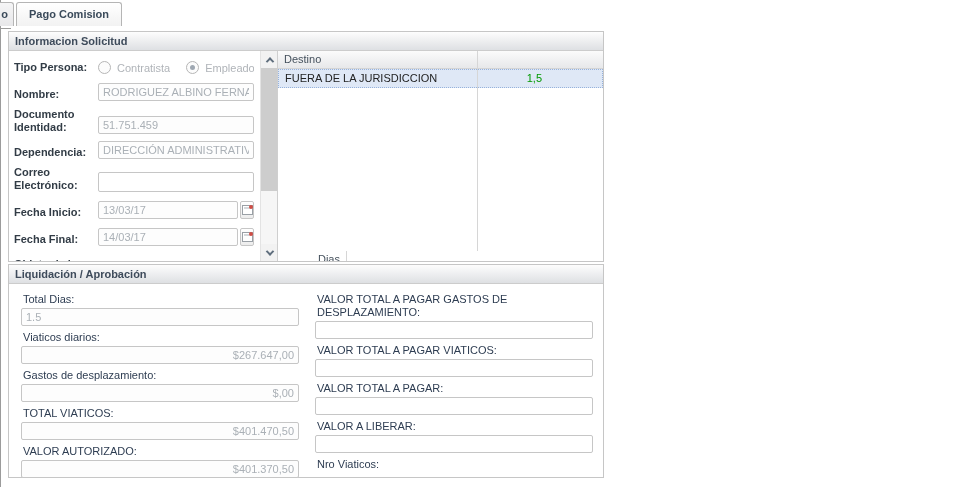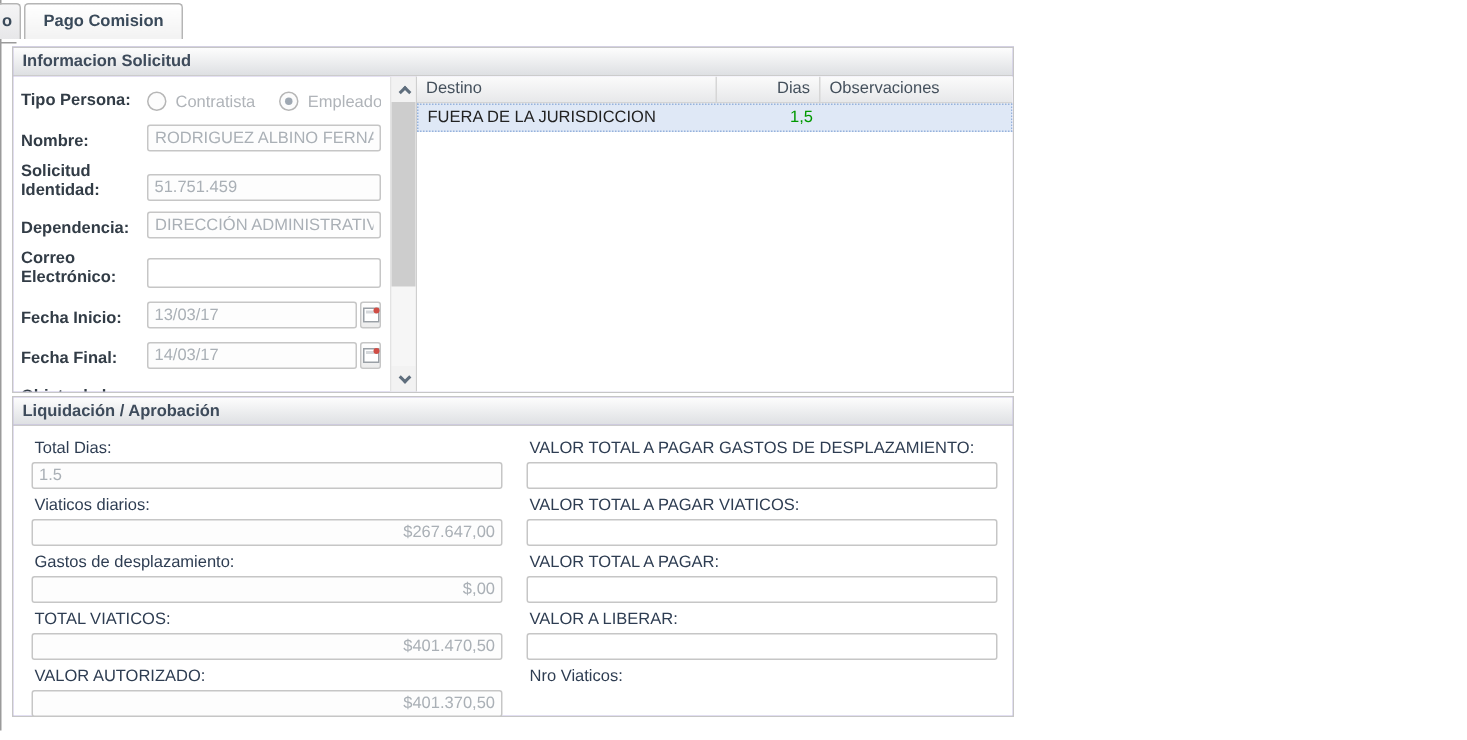--- a/index.html
+++ b/index.html
@@ -13,21 +13,21 @@
 
   
   .tabbar { position:absolute; left:0; top:0; width:100%; height:28px; }
   .tab { position:absolute; top:2px; height:24px; line-height:22px; padding:0 12px;
          border:1px solid #b5b5b5; border-bottom:none; border-radius:3px 3px 0 0;
          font-weight:bold; color:#3a4a5a; background:linear-gradient(#f5f5f6,#e7e7e9); }
   .tab.partial { left:-34px; width:48px; text-align:right; padding:0 5px; }
   .tab.active { left:16px; background:linear-gradient(#ffffff,#f2f2f2); }
 
   
-  .panel { position:absolute; left:8px; width:668px; border:1px solid #c6c6c6; background:#c4b5fd; }
+  .panel { position:absolute; left:8px; width:596px; border:1px solid #c6c6c6; background:#84cc16; }
   .panel-header { height:19px; line-height:18px; padding:0 6px; font-weight:bold; color:#3e4b5b;
                   background:linear-gradient(#fdfdfd,#dee0e3); border-bottom:1px solid #cccccc; }
   .info-panel { top:31px; height:231px; }
   .liq-panel  { top:264px; height:214px; }
   .panel-body { position:absolute; left:0; right:0; top:19px; bottom:0; background:#fff; }
 
   
   .info-body { display:flex; }
   .form-region { position:relative; width:268px; height:100%; overflow:hidden; }
   .form-fields { position:absolute; left:5px; top:7px; right:23px; bottom:0; overflow:hidden; }
@@ -72,21 +72,21 @@
   .sb-btn.up { top:0; } .sb-btn.down { bottom:0; }
   .chev { display:block; width:6px; height:6px; border-left:2px solid #5f6e7d; border-top:2px solid #5f6e7d; }
   .chev.up { transform:rotate(45deg) translate(1px,1px); }
   .chev.down { transform:rotate(225deg) translate(1px,1px); }
   .sb-track { position:absolute; left:0; top:17px; bottom:17px; width:17px; background:#f6f6f6; }
   .sb-thumb { position:absolute; left:0; top:0; width:17px; height:70%; background:#cdcdcd; }
 
   
   .grid-region { flex:1; border-left:1px solid #cfcfcf; background:#fff; overflow:hidden; }
   .grid-header { display:flex; height:18px; background:linear-gradient(#fbfbfb,#e7e8ea);
-                 border-bottom:1px solid #d4d4d4; }
+                 border-bottom:1px solid #d4d4d4;flex-direction:column; }
   .gh { line-height:17px; padding:0 6px; color:#44505c; border-right:1px solid #d6d6d6;
         white-space:nowrap; overflow:hidden; }
   .gh.last { border-right:none; }
   .c-destino { width:200px; flex:0 0 200px; }
   .c-dias { width:69px; flex:0 0 69px; text-align:right; }
   .c-obs { flex:1; }
   .grid-row { display:flex; height:19px; cursor:pointer; }
   .grid-row.selected { background:#dfe8f6; border:1px dotted #96b2dc; }
   .gc { padding:0 6px; line-height:17px; white-space:nowrap; overflow:hidden; color:#222; }
   .gc.c-dias { color:#009900; }
@@ -130,21 +130,21 @@
               <span class="radio-label">Empleado</span>
             </div>
           </div>
 
           <div class="frow">
             <div class="flabel">Nombre:</div>
             <div class="fctrl"><input class="txt disabled" readonly="" value="RODRIGUEZ ALBINO FERNANDA Y" style=""></div>
           </div>
 
           <div class="frow r-doc">
-            <div class="flabel">Solicitud Identidad:</div>
+            <div class="flabel">Documento Identidad:</div>
             <div class="fctrl"><input class="txt disabled" readonly="" value="51.751.459" style=""></div>
           </div>
 
           <div class="frow">
             <div class="flabel">Dependencia:</div>
             <div class="fctrl"><input class="txt disabled" readonly="" value="DIRECCIÓN ADMINISTRATIVA Y F" style=""></div>
           </div>
 
           <div class="frow r-correo">
             <div class="flabel">Correo Electrónico:</div>

